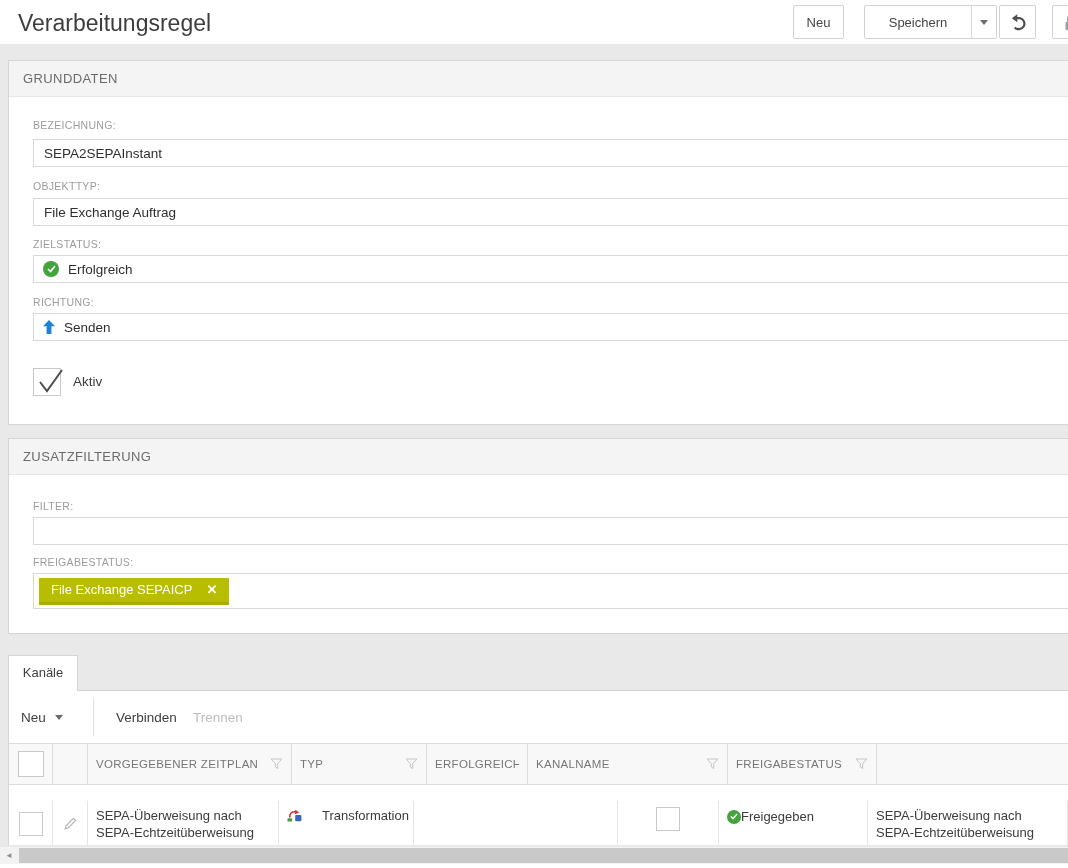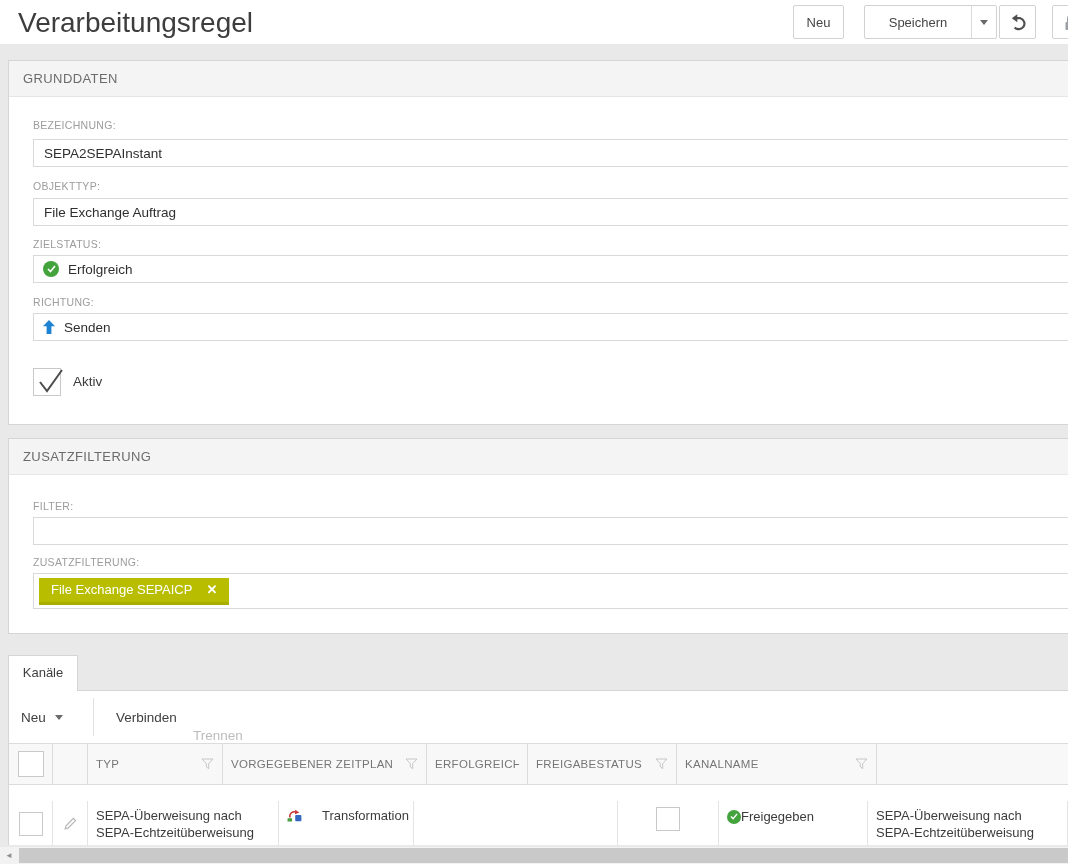--- a/index.html
+++ b/index.html
@@ -1,21 +1,21 @@
 <!DOCTYPE html>
 <html><head>
 <meta charset="utf-8">
 <style>
   html,body{margin:0;padding:0;}
   .screen{position:relative;width:1068px;height:868px;background:#e9e9e9;overflow:hidden;
           font-family:"Liberation Sans",sans-serif;color:#3c3c3c;}
   
   .topbar{position:absolute;top:0;left:0;width:100%;height:44px;background:#fff;}
   .page-title{position:absolute;left:18px;top:0;height:44px;line-height:46px;
-              font-size:28px;color:#3d3d3d;}
+              font-size:23px;color:#3d3d3d;}
   .btn{position:absolute;top:5px;height:34px;background:#fff;border:1px solid #d2d2d2;
        border-radius:2px;font-size:13px;color:#454545;display:flex;align-items:center;
        justify-content:center;box-sizing:border-box;cursor:pointer;}
   .split{display:flex;align-items:stretch;padding:0;}
   .split .main{flex:1;display:flex;align-items:center;justify-content:center;padding:0 14px;}
   .split .caret-part{width:24px;border-left:1px solid #d9d9d9;display:flex;
                      align-items:center;justify-content:center;}
   .caret{width:0;height:0;border-left:4px solid transparent;border-right:4px solid transparent;
          border-top:5px solid #6a6a6a;}
   
@@ -43,21 +43,21 @@
   
   .tab{position:absolute;left:8px;top:655px;width:70px;height:36px;background:#fff;
        border:1px solid #d5d5d5;border-bottom:none;box-sizing:border-box;z-index:2;
        text-align:center;line-height:34px;font-size:13px;color:#3f3f3f;cursor:pointer;}
   .panel{position:absolute;left:8px;top:690px;width:1384px;height:155px;background:#fff;
          border:1px solid #d5d5d5;box-sizing:border-box;}
   .grid-toolbar{position:relative;height:52px;}
   .tool-item{position:absolute;top:0;height:52px;display:flex;align-items:center;gap:9px;
              font-size:13.5px;color:#404040;cursor:pointer;}
   .tool-sep{position:absolute;left:84px;top:7px;height:38px;width:1px;background:#e0e0e0;}
-  .disabled{color:#bcbcbc;cursor:default;align-items:flex-end;}
+  .disabled{color:#bcbcbc;cursor:default;}
   
   .thead{display:flex;height:42px;background:#f8f8f8;border-top:1px solid #dcdcdc;
          border-bottom:1px solid #dcdcdc;box-sizing:border-box;}
   .th{display:flex;align-items:center;border-right:1px solid #dcdcdc;box-sizing:border-box;
       font-size:11.5px;color:#767676;letter-spacing:.3px;padding:0 8px;overflow:hidden;
       white-space:nowrap;}
   .th .lbl{flex:1;overflow:hidden;}
   .th .sort{color:#8a8a8a;font-size:13px;margin-right:9px;}
   .trow{display:flex;height:60px;background:#fff;}
   .td{border-right:1px solid #e4e4e4;box-sizing:border-box;font-size:13px;color:#3c3c3c;
@@ -141,21 +141,21 @@
     </div>
     <div style="position:absolute;left:64px;top:313px;font-size:13.5px;color:#3c3c3c;">Aktiv</div>
   </div>
 
   <div class="section" style="top:438px;height:196px;">
     <div class="sec-header">ZUSATZFILTERUNG</div>
 
     <div class="field-label" style="top:61px;">FILTER:</div>
     <input class="tb" style="top: 78px;" value="">
 
-    <div class="field-label" style="top:117px;">ZUSATZFILTERUNG:</div>
+    <div class="field-label" style="top:117px;">FREIGABESTATUS:</div>
     <div class="tagbox" style="top:134px;">
       <div class="tag">
         <span>File Exchange SEPAICP</span>
         <span class="x">✕</span>
       </div>
     </div>
   </div>
 
   <div class="tab">Kanäle</div>
 
@@ -173,43 +173,43 @@
       <div class="tool-item disabled" style="left:184px;">
         <span>Trennen</span>
       </div>
     </div>
 
     <div class="thead">
       <div class="th" style="width:44px;justify-content:center;">
         <span class="cb" style="width:26px;height:26px;display:block;"></span>
       </div>
       <div class="th" style="width:35px;"></div>
+      <div class="th" style="width:204px;">
+        <span class="lbl">VORGEGEBENER ZEITPLAN</span>
+        <svg class="funnel" width="13" height="12" viewBox="0 0 13 12">
+          <path d="M1 1 h11 l-4.3 4.6 v5 l-2.4 -1.7 v-3.3 z" fill="none" stroke="#c6c6c6"></path>
+        </svg>
+      </div>
       <div class="th" style="width:135px;">
         <span class="lbl">TYP</span>
         <svg class="funnel" width="13" height="12" viewBox="0 0 13 12">
           <path d="M1 1 h11 l-4.3 4.6 v5 l-2.4 -1.7 v-3.3 z" fill="none" stroke="#c6c6c6"></path>
         </svg>
       </div>
-      <div class="th" style="width:204px;">
-        <span class="lbl">VORGEGEBENER ZEITPLAN</span>
-        <svg class="funnel" width="13" height="12" viewBox="0 0 13 12">
-          <path d="M1 1 h11 l-4.3 4.6 v5 l-2.4 -1.7 v-3.3 z" fill="none" stroke="#c6c6c6"></path>
-        </svg>
-      </div>
       <div class="th" style="width:101px;">
         <span class="lbl">ERFOLGREICHE AUF</span>
       </div>
+      <div class="th" style="width:200px;">
+        <span class="lbl">KANALNAME</span>
+        <svg class="funnel" width="13" height="12" viewBox="0 0 13 12">
+          <path d="M1 1 h11 l-4.3 4.6 v5 l-2.4 -1.7 v-3.3 z" fill="none" stroke="#c6c6c6"></path>
+        </svg>
+      </div>
       <div class="th" style="width:149px;">
         <span class="lbl">FREIGABESTATUS</span>
-        <svg class="funnel" width="13" height="12" viewBox="0 0 13 12">
-          <path d="M1 1 h11 l-4.3 4.6 v5 l-2.4 -1.7 v-3.3 z" fill="none" stroke="#c6c6c6"></path>
-        </svg>
-      </div>
-      <div class="th" style="width:200px;">
-        <span class="lbl">KANALNAME</span>
         <svg class="funnel" width="13" height="12" viewBox="0 0 13 12">
           <path d="M1 1 h11 l-4.3 4.6 v5 l-2.4 -1.7 v-3.3 z" fill="none" stroke="#c6c6c6"></path>
         </svg>
       </div>
 
     </div>
 
     <div class="trow">
       <div class="td" style="width:44px;display:flex;justify-content:center;">
         <span class="cb" style="width:24px;height:24px;display:block;margin-top:5px;"></span>

